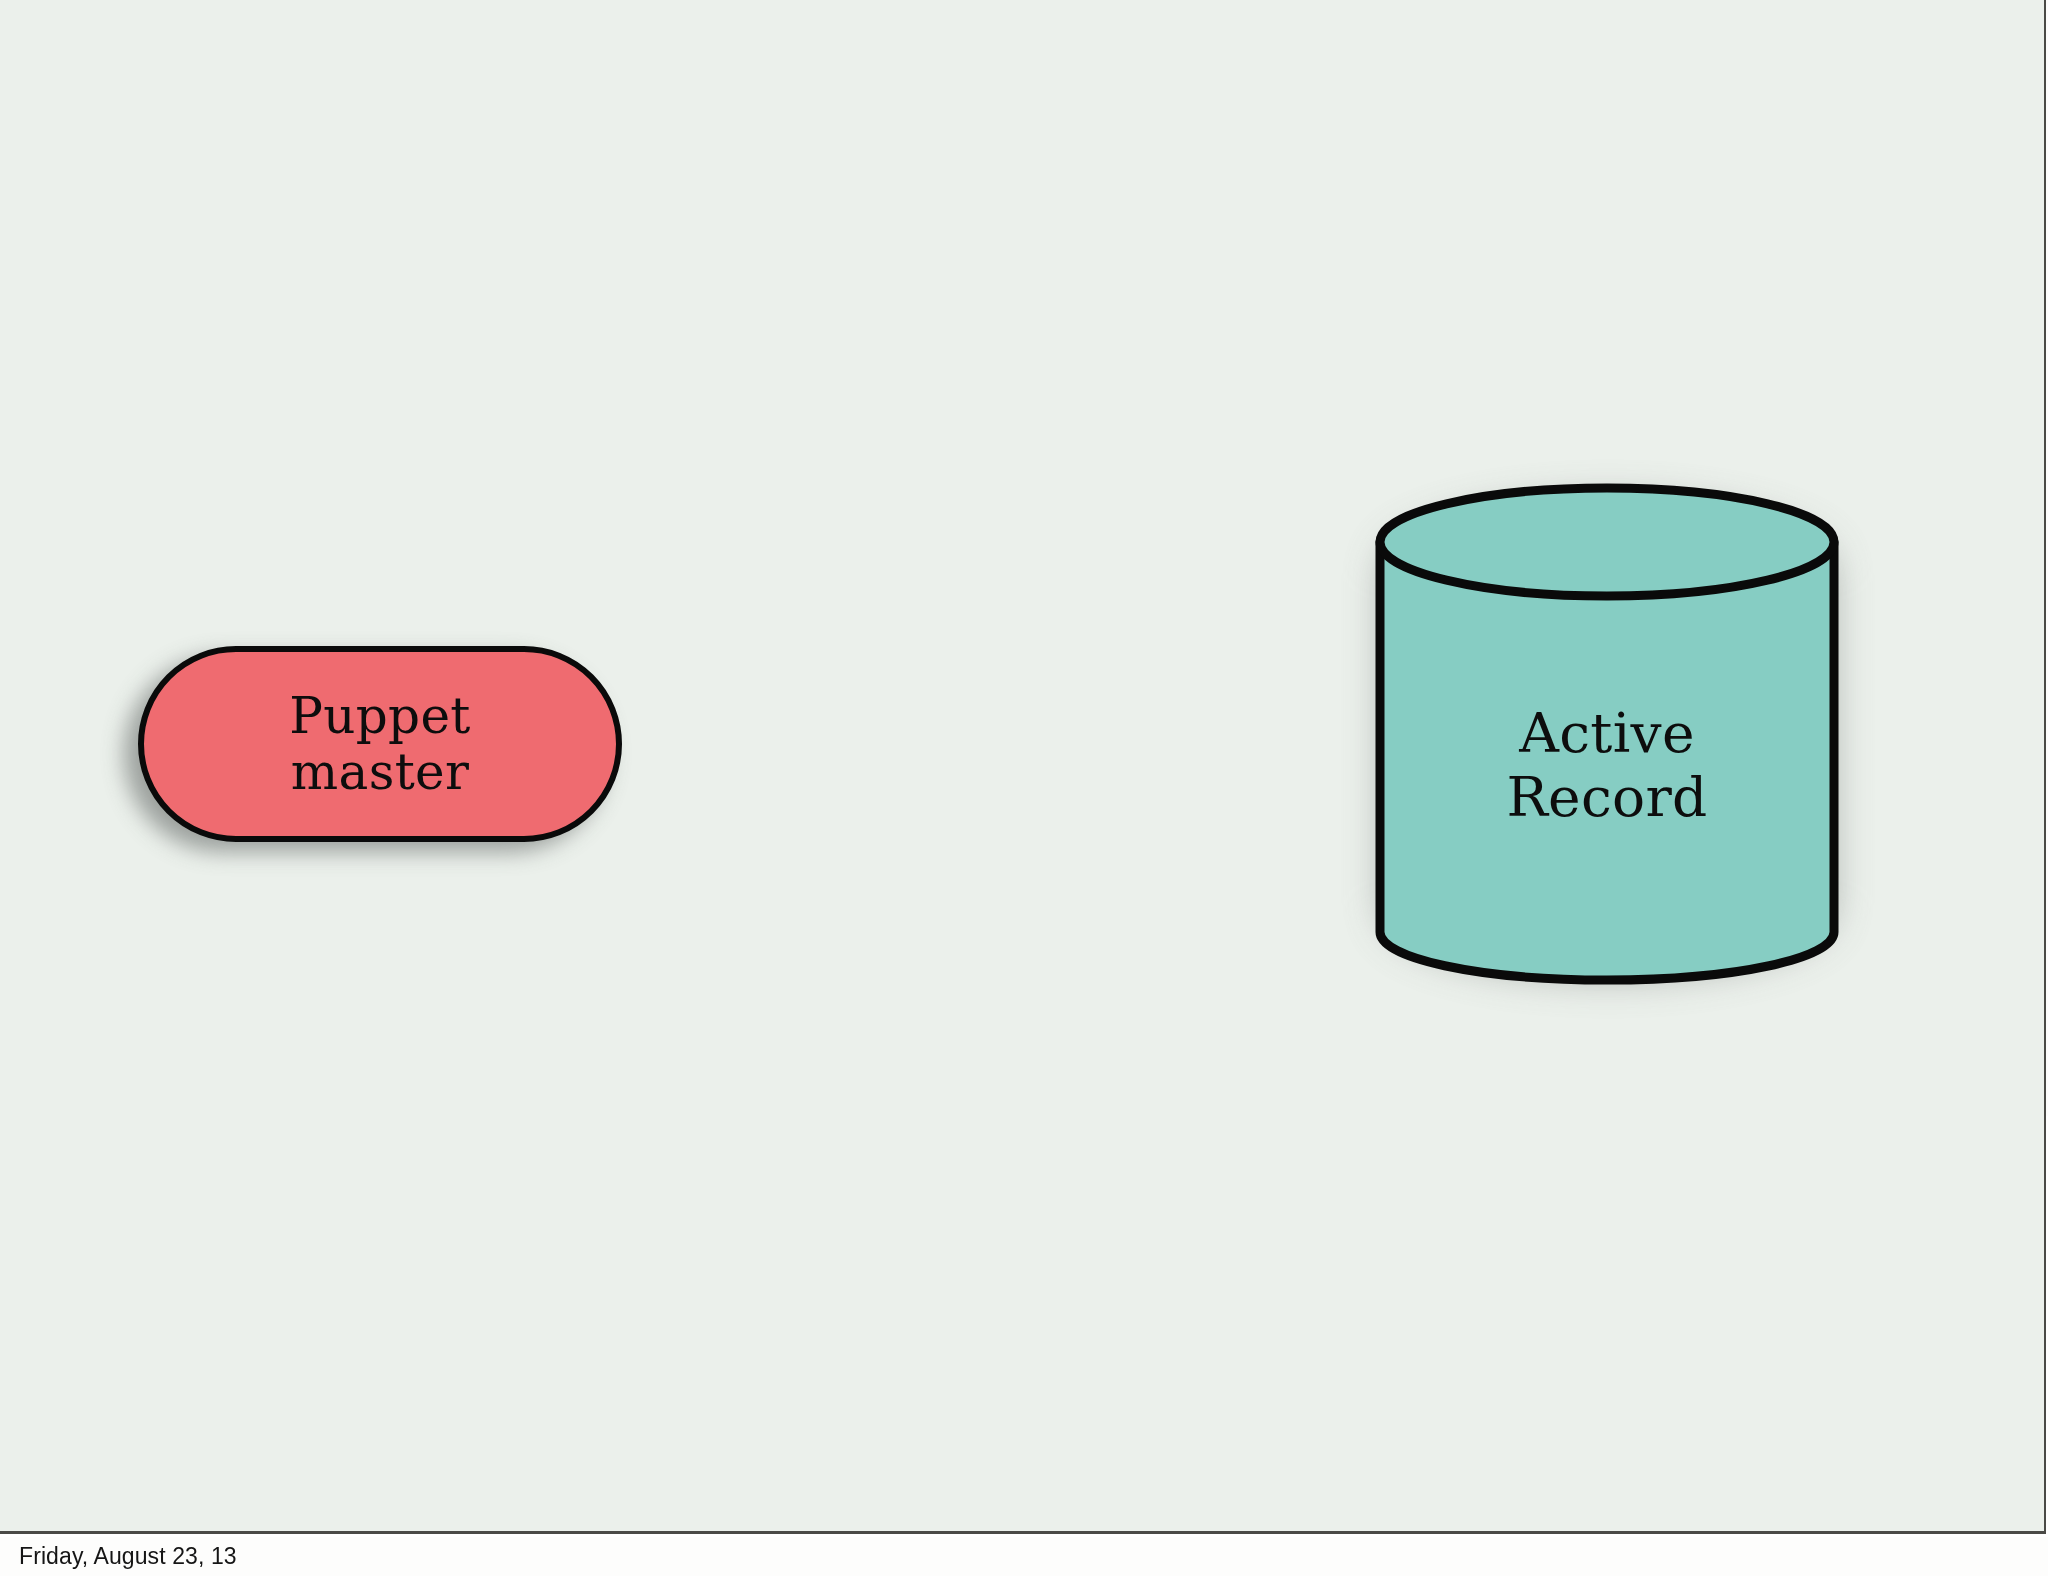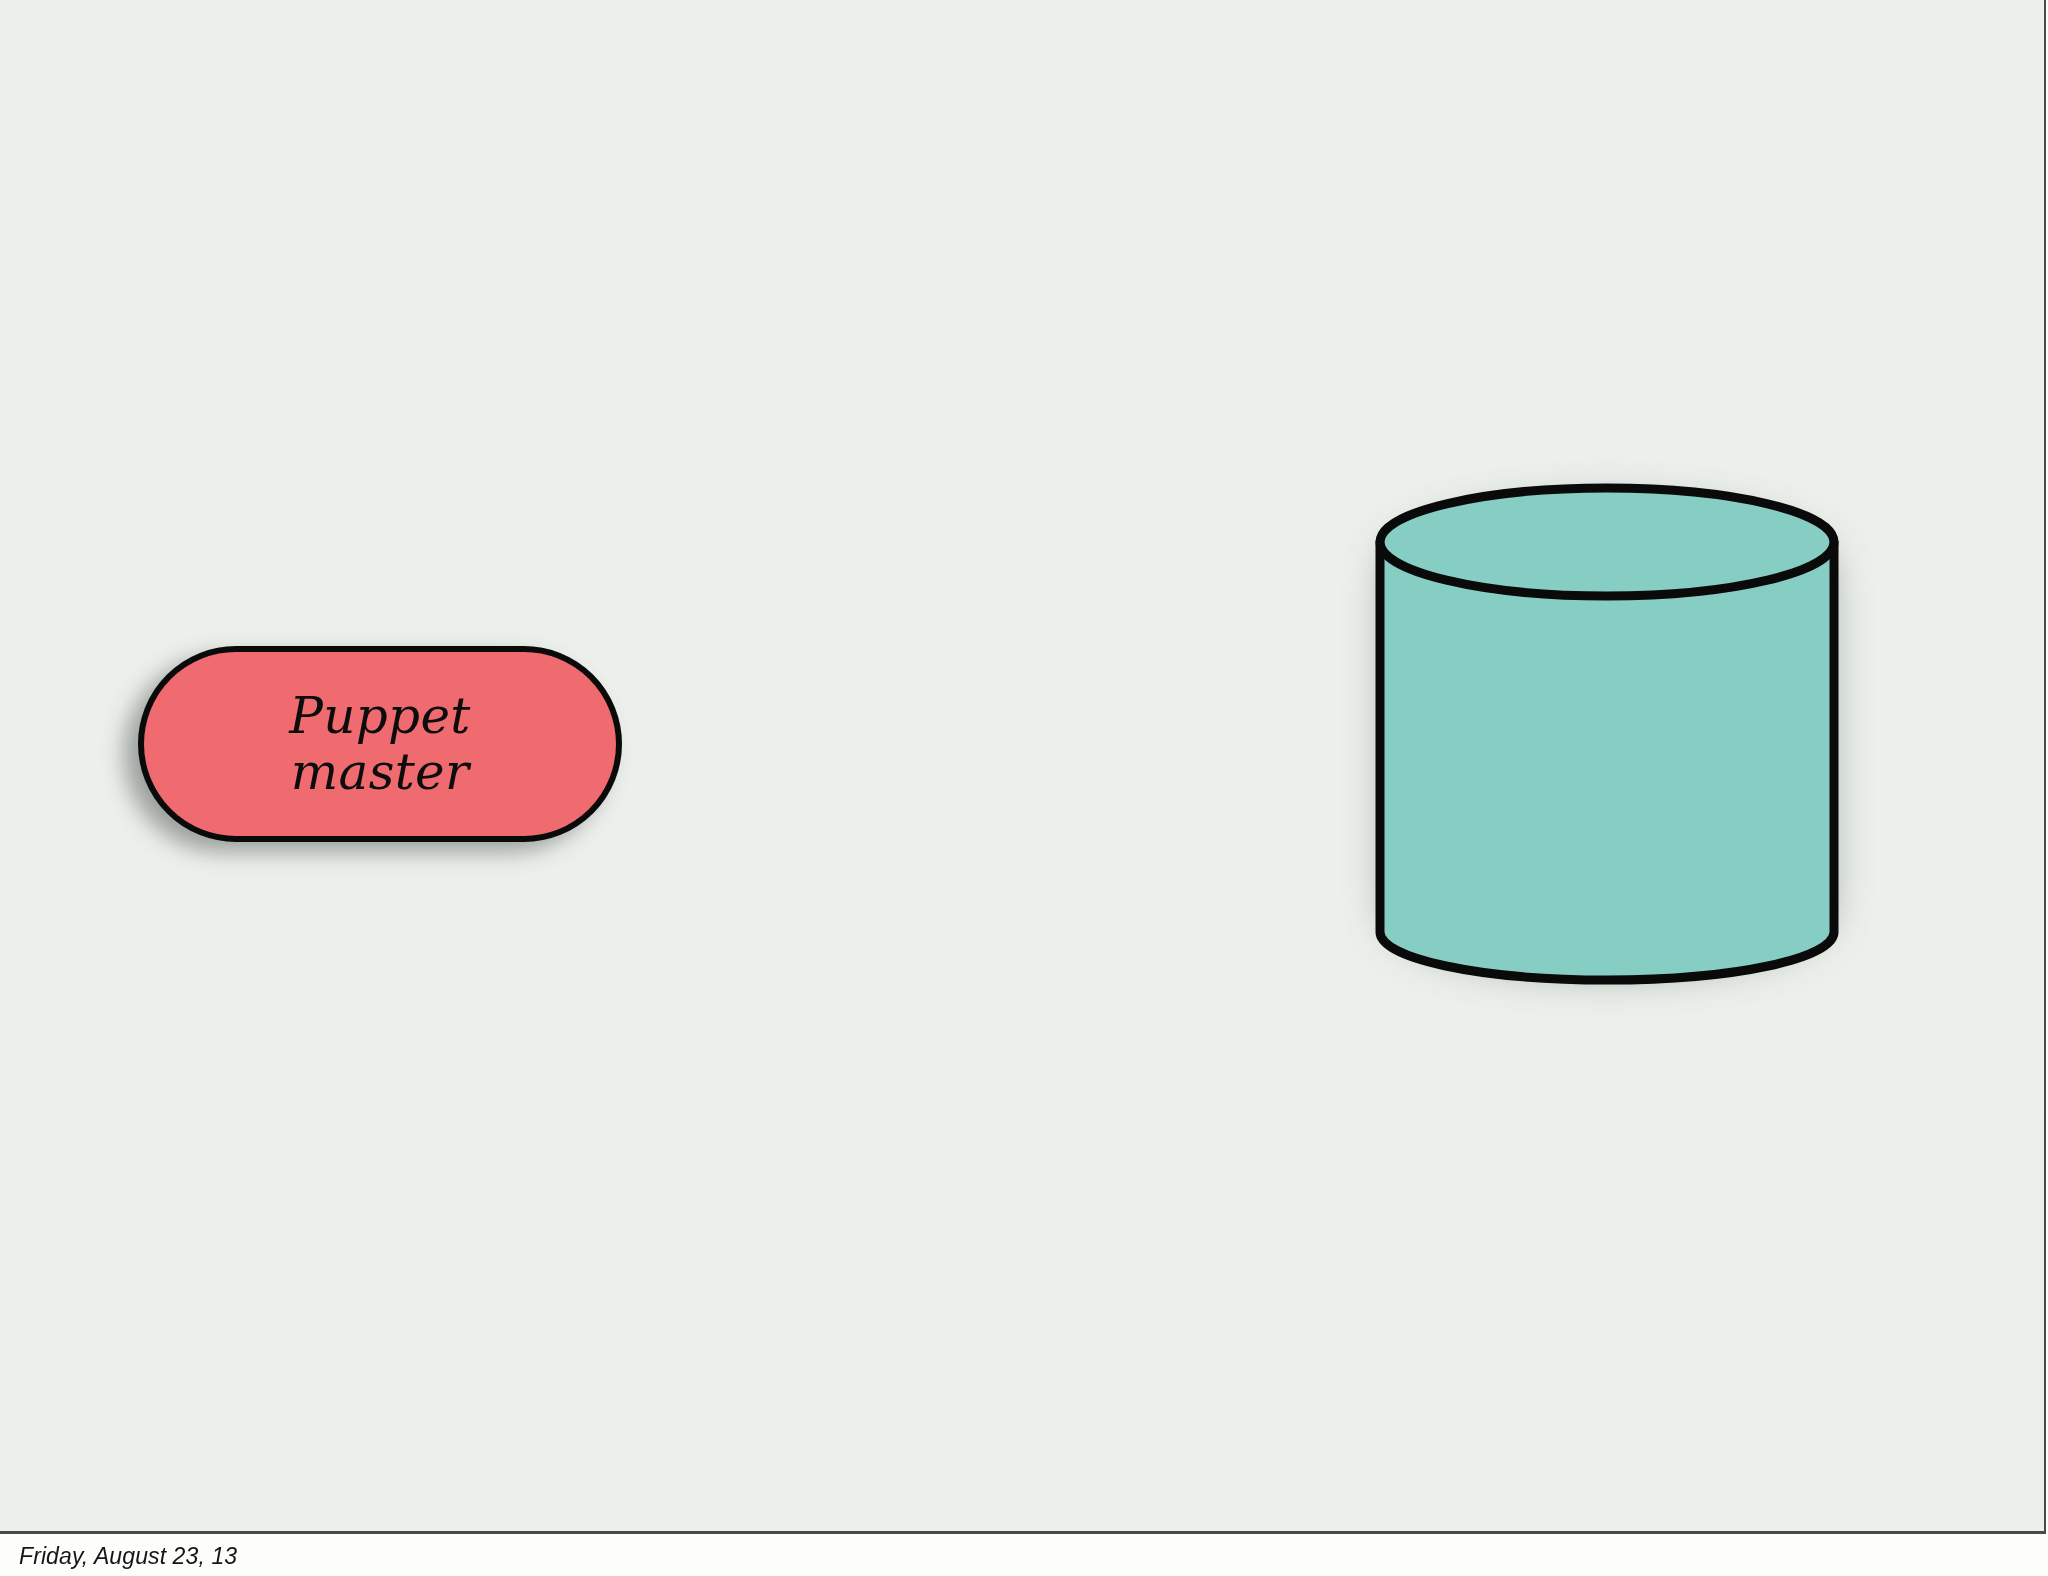--- a/index.html
+++ b/index.html
@@ -14,21 +14,20 @@
     overflow: hidden;
     font-family: "DejaVu Serif", serif;
   }
 
   
   #slide-root {
     position: relative;
     width: 2048px;
     height: 1116px;
     background: #fdfdfc;
-    font-style: italic;
   }
 
   #slide-canvas {
     position: absolute;
     left: 0;
     top: 0;
     width: 2046px;
     height: 1534px;
     background: #ebf0eb;
     border-right: 2px solid #4a4a46;
@@ -206,20 +205,22 @@
         <svg width="470" height="520" viewBox="0 0 470 520" xmlns="http://www.w3.org/2000/svg">
 
           <path d="M8 62 V452
                    C8 478 105 500 235 500
                    C365 500 462 478 462 452
                    V62 Z" fill="#86cdc3" stroke="#0a0a0a" stroke-width="9" stroke-linejoin="round"></path>
 
           <ellipse cx="235" cy="62" rx="227" ry="54" fill="#86cdc3" stroke="#0a0a0a" stroke-width="9"></ellipse>
         </svg>
       </div>
+      <div id="active-record-label">Active
+Record</div>
     </div>
 
   </div>
 
   <div id="slide-footer">
     <div id="footer-date">Friday, August 23, 13</div>
   </div>
 
 </div>
 

